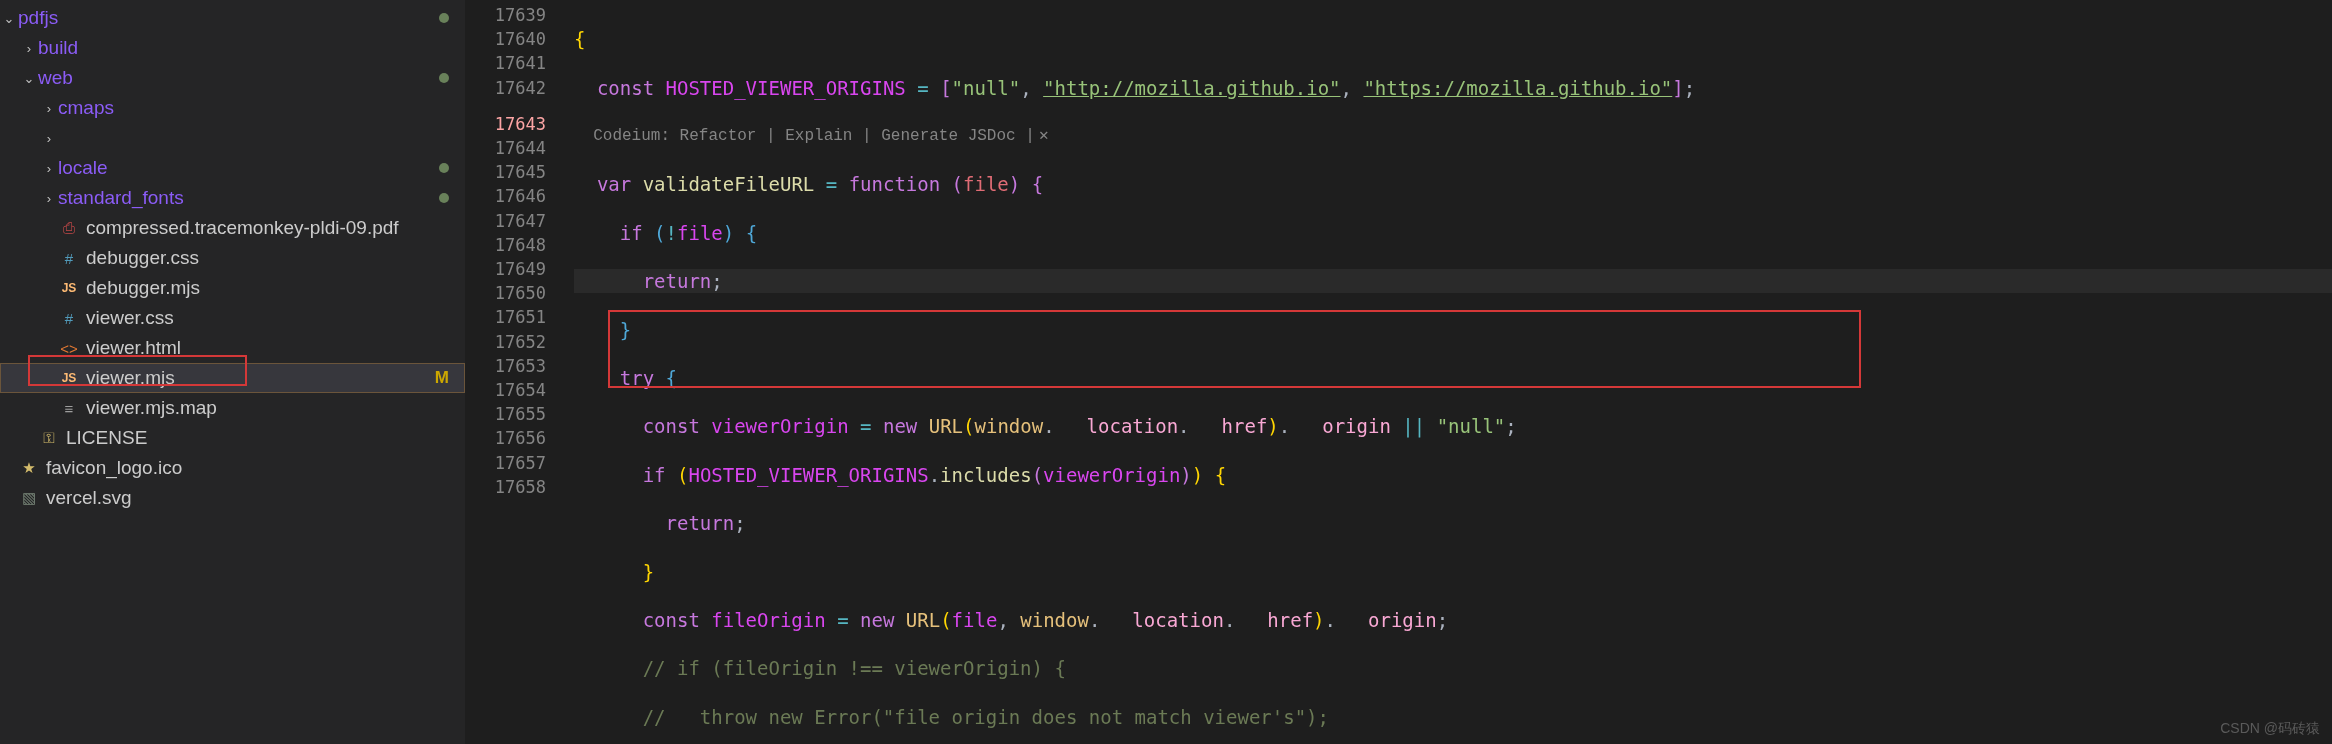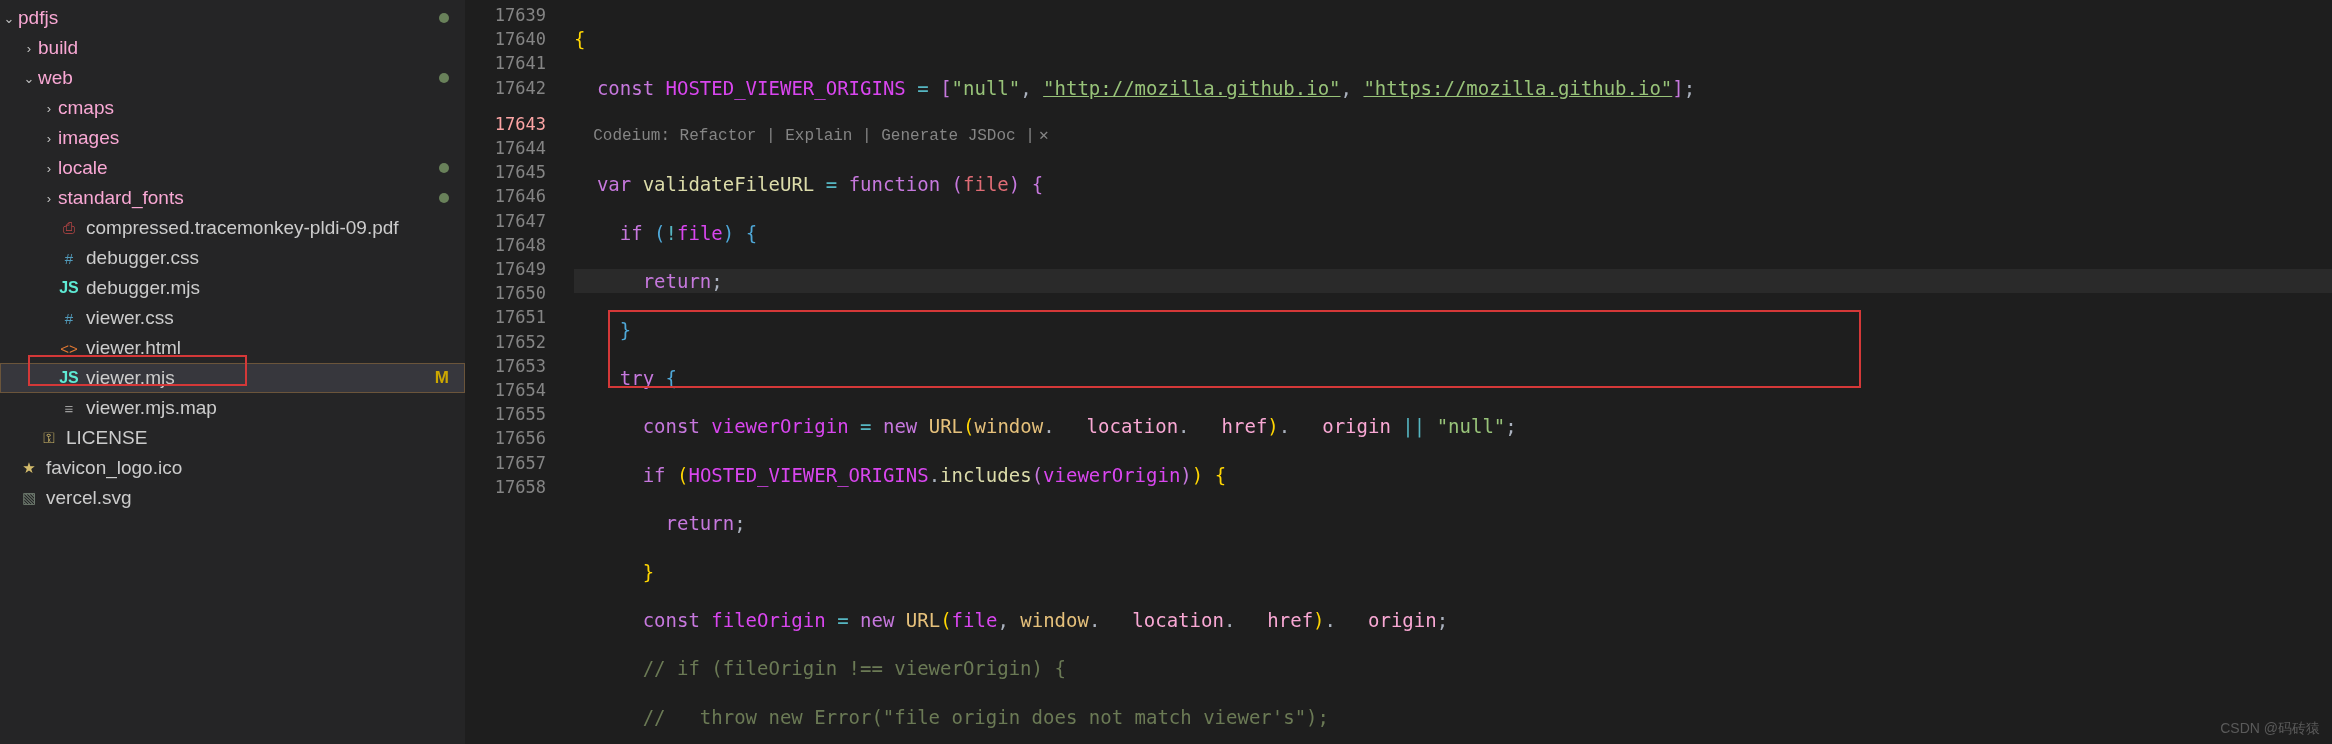--- a/index.html
+++ b/index.html
@@ -41,28 +41,28 @@
   font-size: 13px;
 }
 .file-icon {
   width: 22px;
   display: inline-flex;
   justify-content: center;
   margin-right: 6px;
   font-size: 15px;
 }
 .label { font-size: 19px; flex: 1; white-space: nowrap; }
-.folder-name { color: #f9a8d4; }
+.folder-name { color: #8b5cf6; }
 .dot {
   width: 10px; height: 10px; border-radius: 50%;
   background: #69815a;
   margin-left: auto;
 }
 .M { color: #cca700; font-size: 17px; font-weight: 600; margin-left: auto; }
-.ext-js { color: #5eead4; font-size: 16px; font-weight: 700; }
+.ext-js { color: #fdba74; font-size: 12px; font-weight: 700; }
 .ext-css { color: #519aba; }
 .ext-pdf { color: #c24848; }
 .ext-html { color: #e37933; }
 .ext-map { color: #9e9e9e; }
 .ext-license { color: #d4bc6c; }
 .ext-star { color: #d4bc6c; }
 .ext-svg { color: #7b8a7c; }
 .red-box-sidebar {
   position: absolute;
   left: 28px;
@@ -167,21 +167,20 @@
       <div class="tree-row">
         <span class="indent"></span>
         <span class="indent"></span>
         <span class="twisty">›</span>
         <span class="label folder-name">cmaps</span>
       </div>
       <div class="tree-row">
         <span class="indent"></span>
         <span class="indent"></span>
         <span class="twisty">›</span>
-        <span class="label folder-name">images</span>
       </div>
       <div class="tree-row">
         <span class="indent"></span>
         <span class="indent"></span>
         <span class="twisty">›</span>
         <span class="label folder-name">locale</span>
         <span class="dot"></span>
       </div>
       <div class="tree-row">
         <span class="indent"></span>

